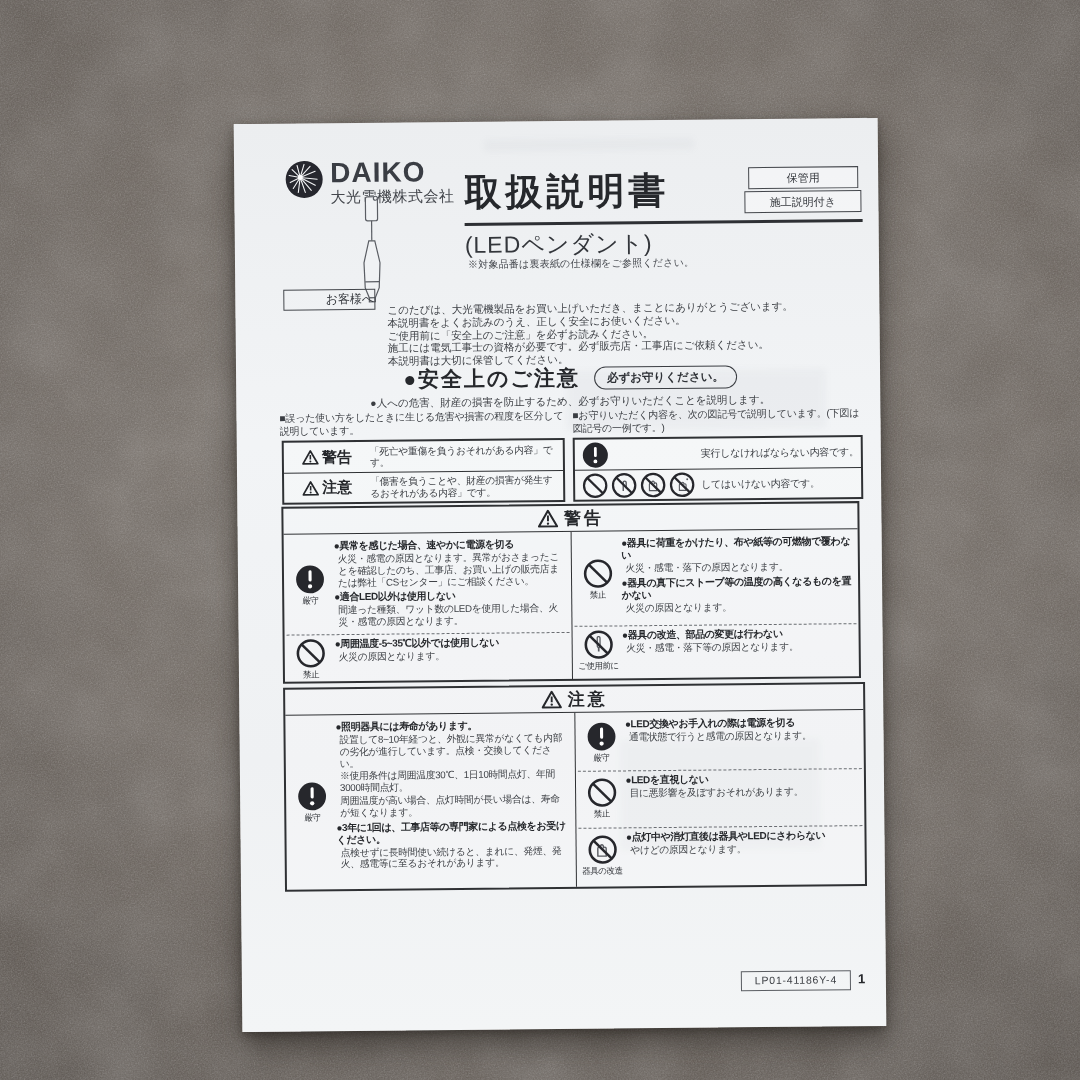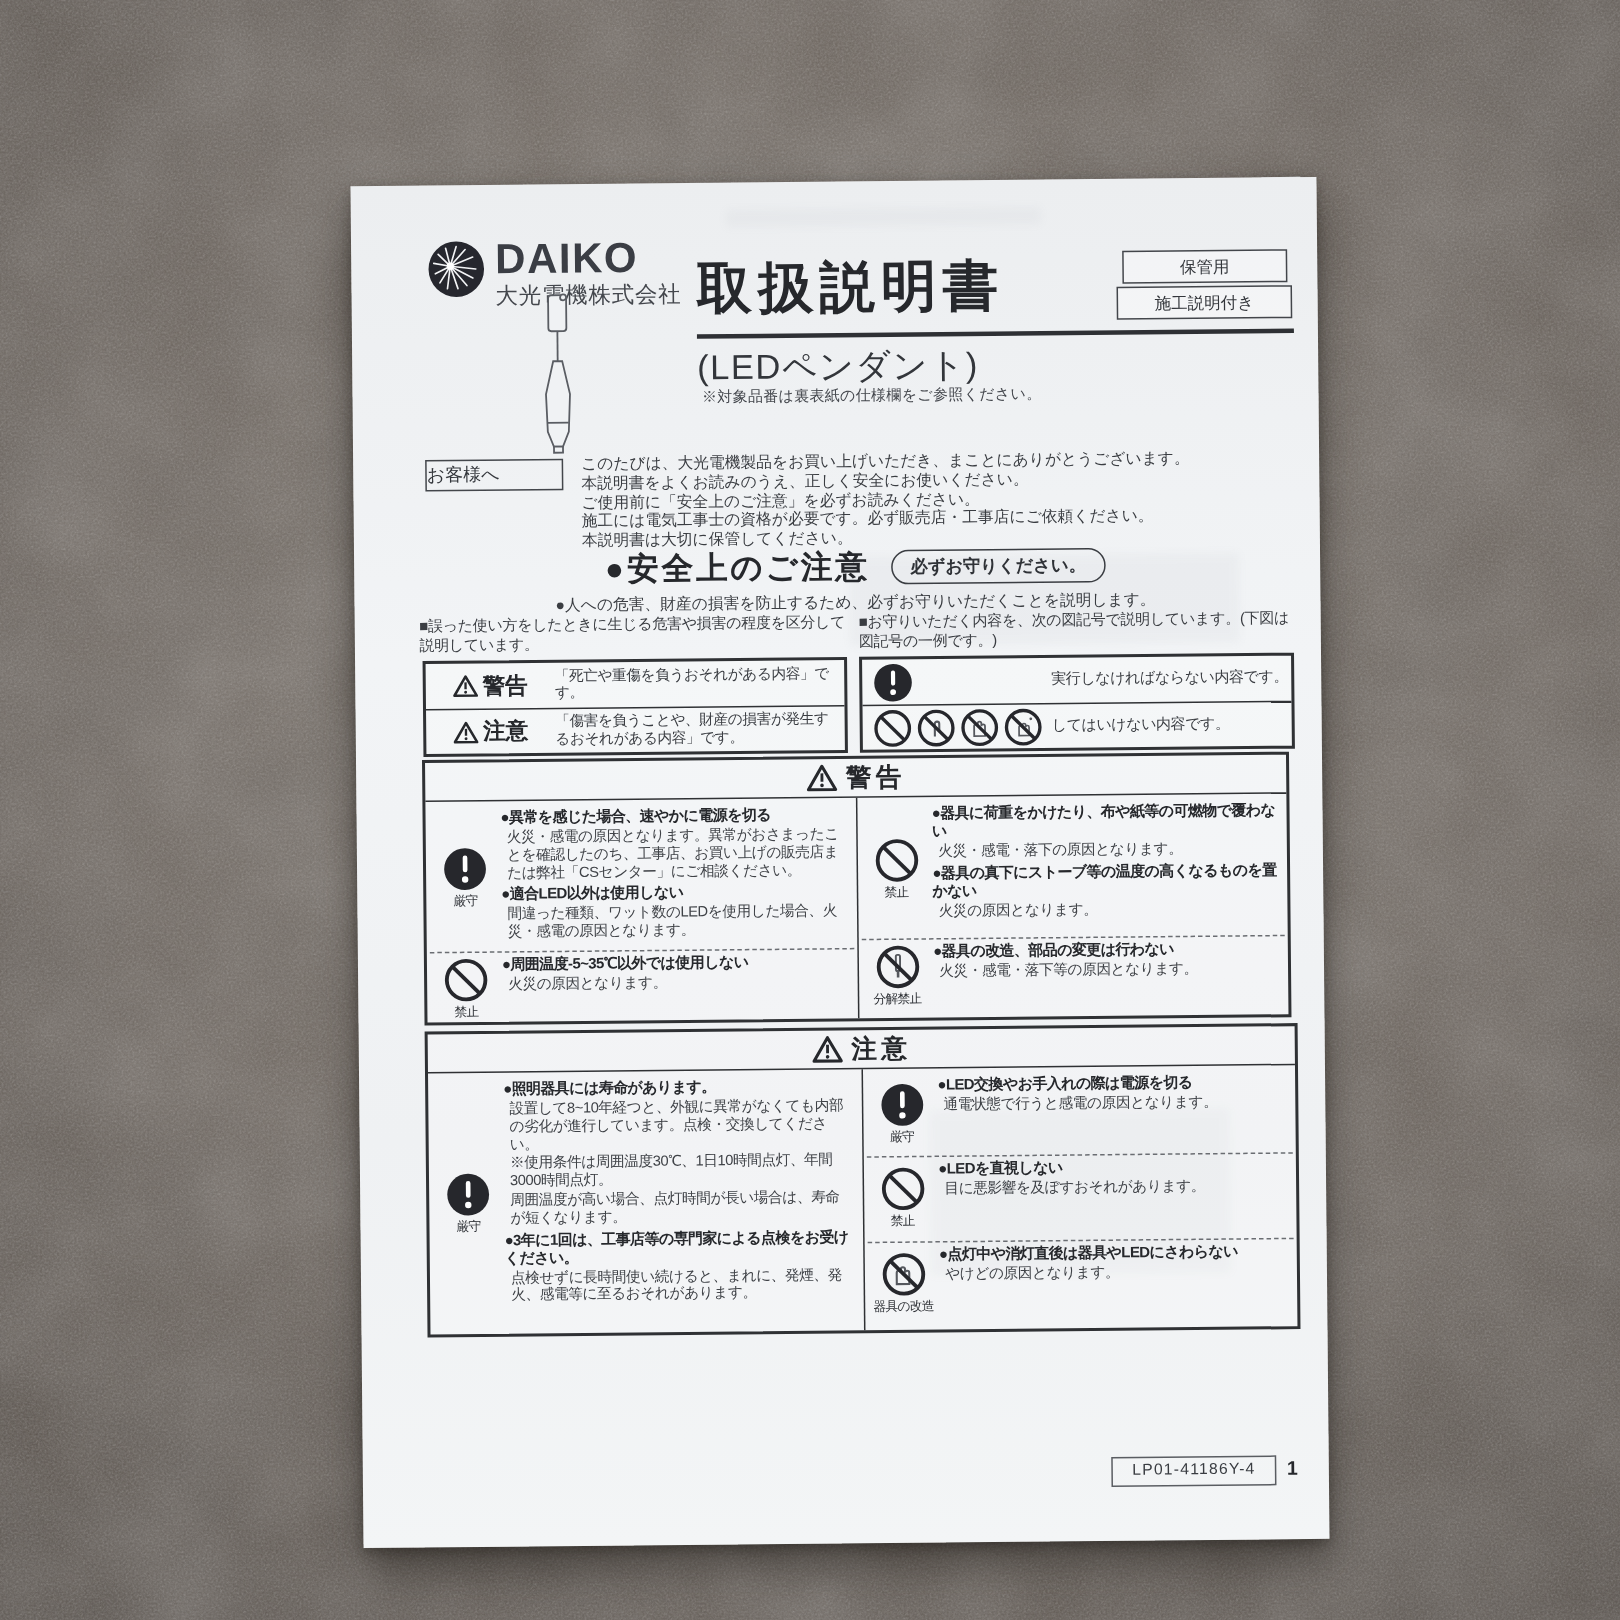--- a/index.html
+++ b/index.html
@@ -26,22 +26,22 @@
   .doc-title { left:230px; top:46px; font-size:37px; font-weight:800; letter-spacing:4px; color:#26282c; }
   .tag-box { border:1.5px solid #43464b; font-size:11px; text-align:center; padding:2.5px 0;
     color:#33363b; background:rgba(255,255,255,.35); }
   .tag1 { left:514px; top:48px; width:110px; }
   .tag2 { left:510px; top:72px; width:117px; }
   .title-rule { left:230px; top:101px; width:398px; height:3px; background:#2e3034; }
   .subtitle { left:230px; top:108px; font-size:23px; letter-spacing:1px; color:#33363b; }
   .subtitle-note { left:233px; top:136px; font-size:10px; color:#44474d; letter-spacing:.2px; }
 
   
-  .customer-label { left:48px; top:183px; width:92px; height:21px; border:1.5px solid #43464b;
-    font-size:12px; text-align:left; line-height:18px; color:#33363b; }
+  .customer-label { left:48px; top:166px; width:92px; height:21px; border:1.5px solid #43464b;
+    font-size:12px; text-align:right; line-height:18px; color:#33363b; }
   .customer-lines { left:152px; top:181px; width:480px; font-size:10.5px; line-height:12.8px; color:#3a3d42; }
 
   
   .safety-head-row { left:44px; top:243px; width:580px; display:flex; justify-content:center;
     align-items:center; gap:14px; }
   .safety-heading { font-size:21px; font-weight:800; letter-spacing:2px; color:#26282c; }
   .safety-pill { border:1.5px solid #3a3d42; border-radius:13px; padding:3px 12px;
     font-size:11.5px; font-weight:700; color:#2f3237; }
   .safety-lead { left:44px; top:274px; width:580px; text-align:center; font-size:10.5px; color:#3a3d42; }
 
@@ -304,21 +304,21 @@
             </div>
           </div>
           <div class="grp dashed-top">
             <div class="icon-cell">
               <svg width="30" height="30" viewBox="0 0 28 28">
                 <circle cx="14" cy="14" r="12" fill="none" stroke="#26272c" stroke-width="2.4"></circle>
                 <rect x="12.7" y="6.5" width="2.6" height="10" rx="1" fill="none" stroke="#55585e" stroke-width="1.2"></rect>
                 <path d="M14 16.5 l0 4" stroke="#55585e" stroke-width="1.6"></path>
                 <line x1="5.5" y1="5.5" x2="22.5" y2="22.5" stroke="#26272c" stroke-width="2.4"></line>
               </svg>
-              <span class="icon-label">分解禁止</span>
+              <span class="icon-label">ご使用前に</span>
             </div>
             <div class="grp-text">
               <div class="item-head">●器具の改造、部品の変更は行わない</div>
               <div class="item-body">火災・感電・落下等の原因となります。</div>
             </div>
           </div>
         </div>
       </div>
     </div>
 

